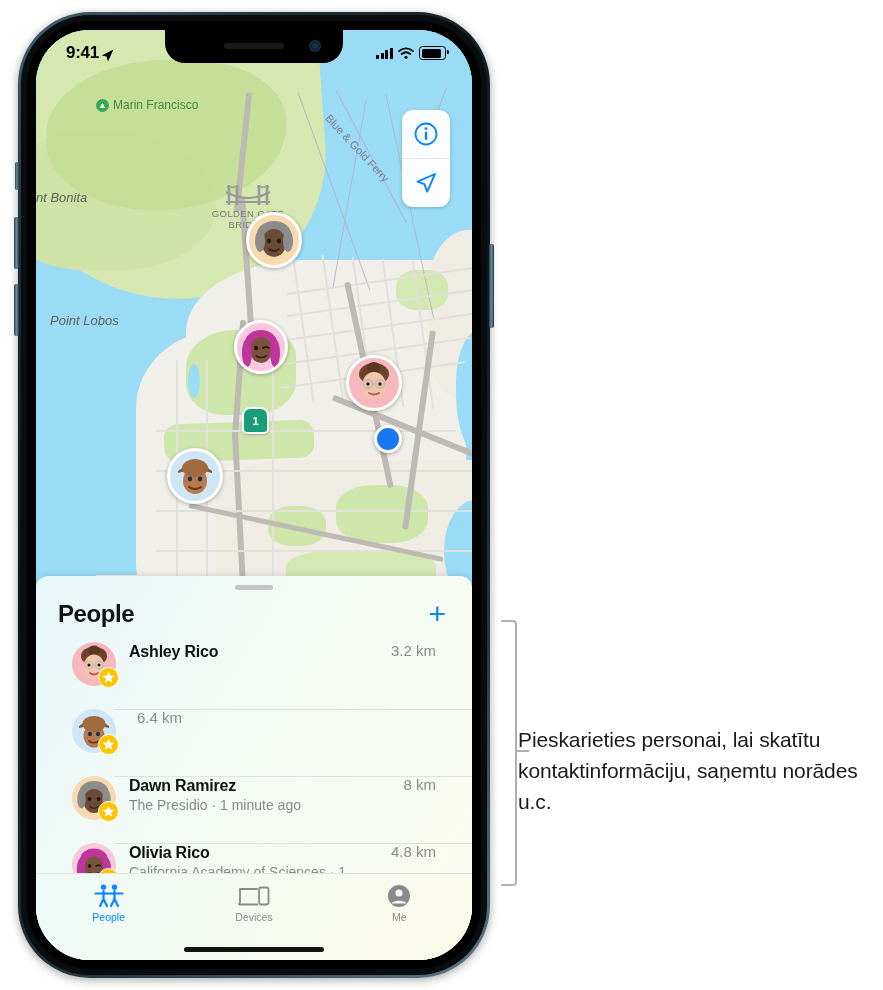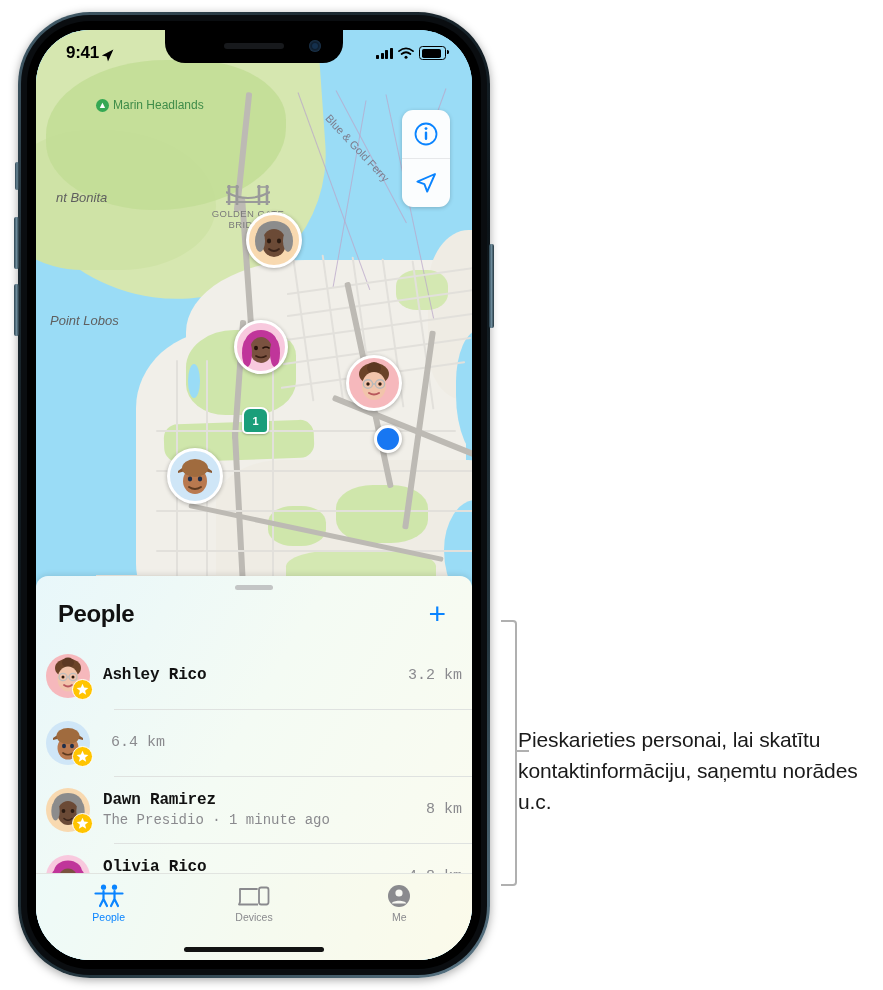--- a/index.html
+++ b/index.html
@@ -124,22 +124,22 @@
       background:linear-gradient(120deg,#e8f7fa 0%,#f4fbf4 45%,#fbfbef 100%);
       border-radius:12px 12px 0 0;box-shadow:0 -1px 6px rgba(0,0,0,.12);}
   .grabber{position:absolute;left:50%;transform:translateX(-50%);top:9px;width:38px;height:5px;
       border-radius:3px;background:#c3c5c5;}
   .sheet-head{height:66px;display:flex;align-items:center;justify-content:space-between;
       padding:10px 26px 0 22px;box-sizing:border-box;}
   .sheet-title{font-size:24px;font-weight:bold;color:#111;letter-spacing:-.4px;}
   .plus-btn{font-size:30px;color:#0a84ff;line-height:1;font-weight:300;cursor:pointer;}
 
   .list{position:absolute;left:0;right:0;top:66px;bottom:0;overflow:hidden;}
-  .row{height:67px;display:flex;align-items:center;padding:0 10px;box-sizing:border-box;
-      position:relative;font-family:Liberation Mono, monospace;}
+  .row{height:67px;display:flex;padding:0 36px;box-sizing:border-box;
+      position:relative;}
   .row + .row::before{content:"";position:absolute;left:78px;right:0;top:0;height:1px;background:#dfe2e0;}
   .avatar-wrap{position:relative;width:44px;height:44px;flex:0 0 44px;margin-right:13px;}
   .avatar{width:44px;height:44px;border-radius:50%;overflow:hidden;}
   .star{position:absolute;right:-3px;bottom:-2px;width:19px;height:19px;border-radius:50%;
       background:#ffc400;border:1.8px solid #fff;display:flex;align-items:center;justify-content:center;}
   .row-text{flex:1;min-width:0;}
   .row-name{font-size:16px;font-weight:bold;color:#111;letter-spacing:-.2px;line-height:19px;}
   .row-sub{font-size:14px;color:#8a8a8e;line-height:18px;margin-top:1px;white-space:nowrap;overflow:hidden;}
   .row-dist{font-size:15px;color:#8a8a8e;margin-left:8px;white-space:nowrap;}
 
@@ -230,23 +230,23 @@
 
       <svg class="ggb" viewBox="0 0 44 26">
         <path d="M3 25 L3 5 M11 25 L11 5 M33 25 L33 5 M41 25 L41 5" stroke="#9a9a9a" stroke-width="2.6"></path>
         <path d="M0 12 Q22 24 44 12" stroke="#9a9a9a" stroke-width="2" fill="none"></path>
         <path d="M0 22 L44 22" stroke="#9a9a9a" stroke-width="2"></path>
         <path d="M1 7 L13 7 M31 7 L43 7" stroke="#9a9a9a" stroke-width="1.6"></path>
       </svg>
 
       <div class="maplabel park" style="left:60px;top:68px;">
         <span class="park-dot">▲</span>
-        <span>Marin Headlands</span>
-      </div>
-      <div class="maplabel italic" style="left:20px;top:160px;">nt Bonita</div>
+        <span>Marin Francisco</span>
+      </div>
+      <div class="maplabel italic" style="left:0;top:160px;">nt Bonita</div>
       <div class="maplabel italic" style="left:14px;top:283px;">Point Lobos</div>
       <div class="maplabel caps" style="left:171px;top:178px;width:82px;">
         <span>GOLDEN GATE</span><br>
         <span>BRIDGE</span>
       </div>
       <div class="maplabel rot" style="left:296px;top:82px;">Blue &amp; Gold Ferry</div>
 
       <div class="shield-1">1</div>
 
       <div class="map-controls">

